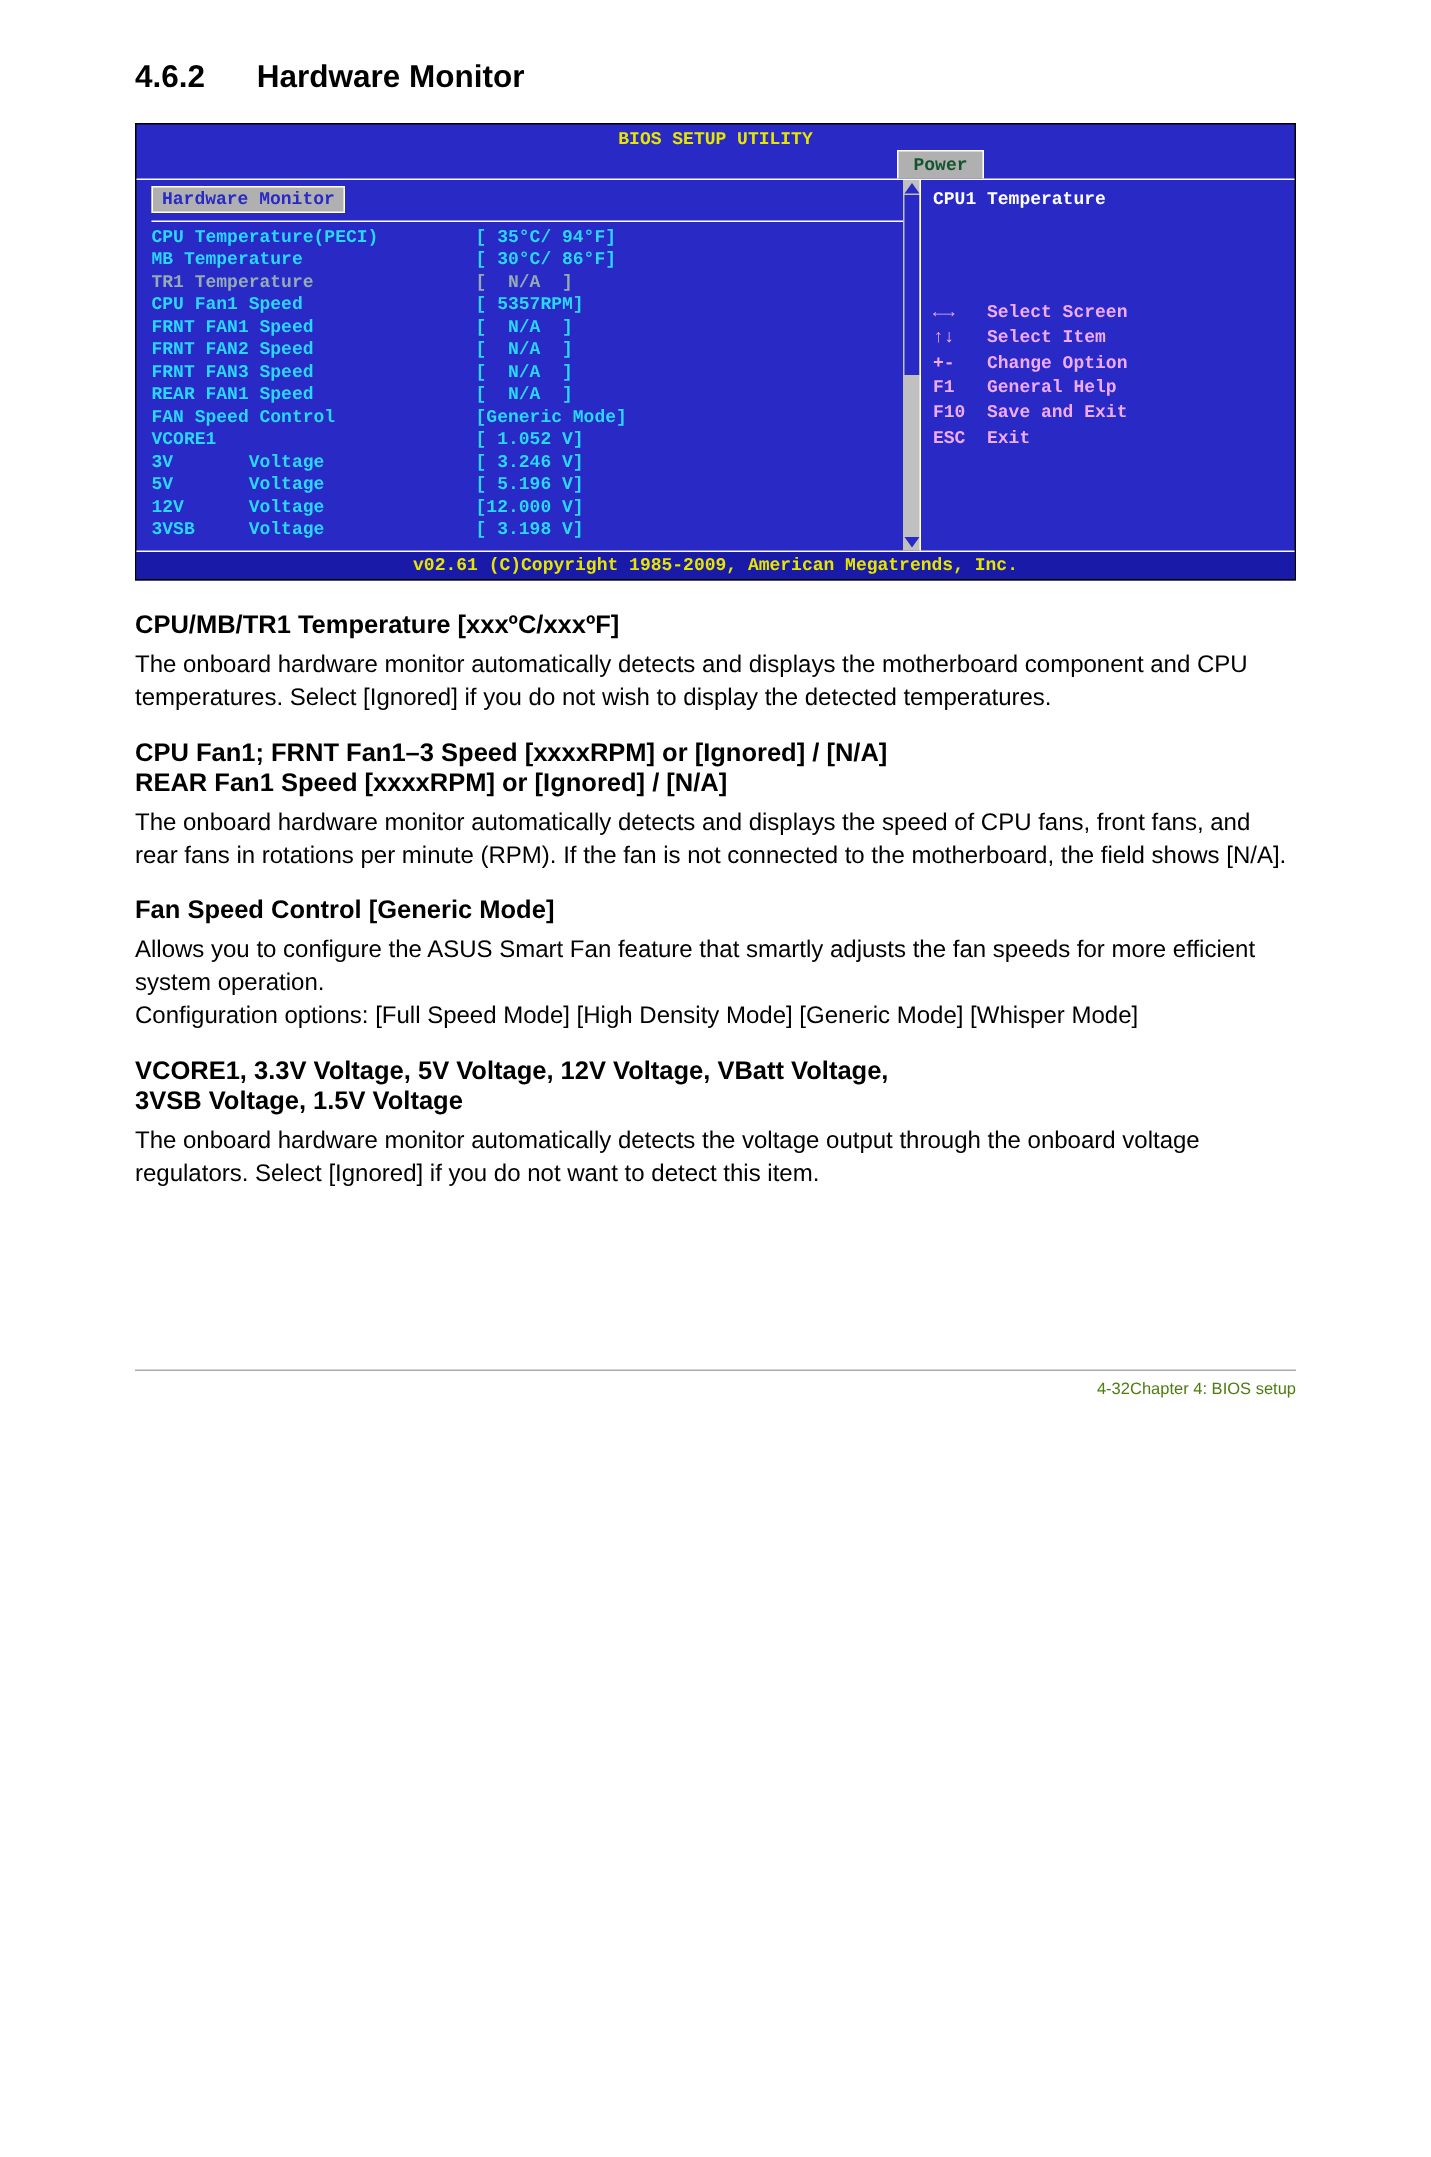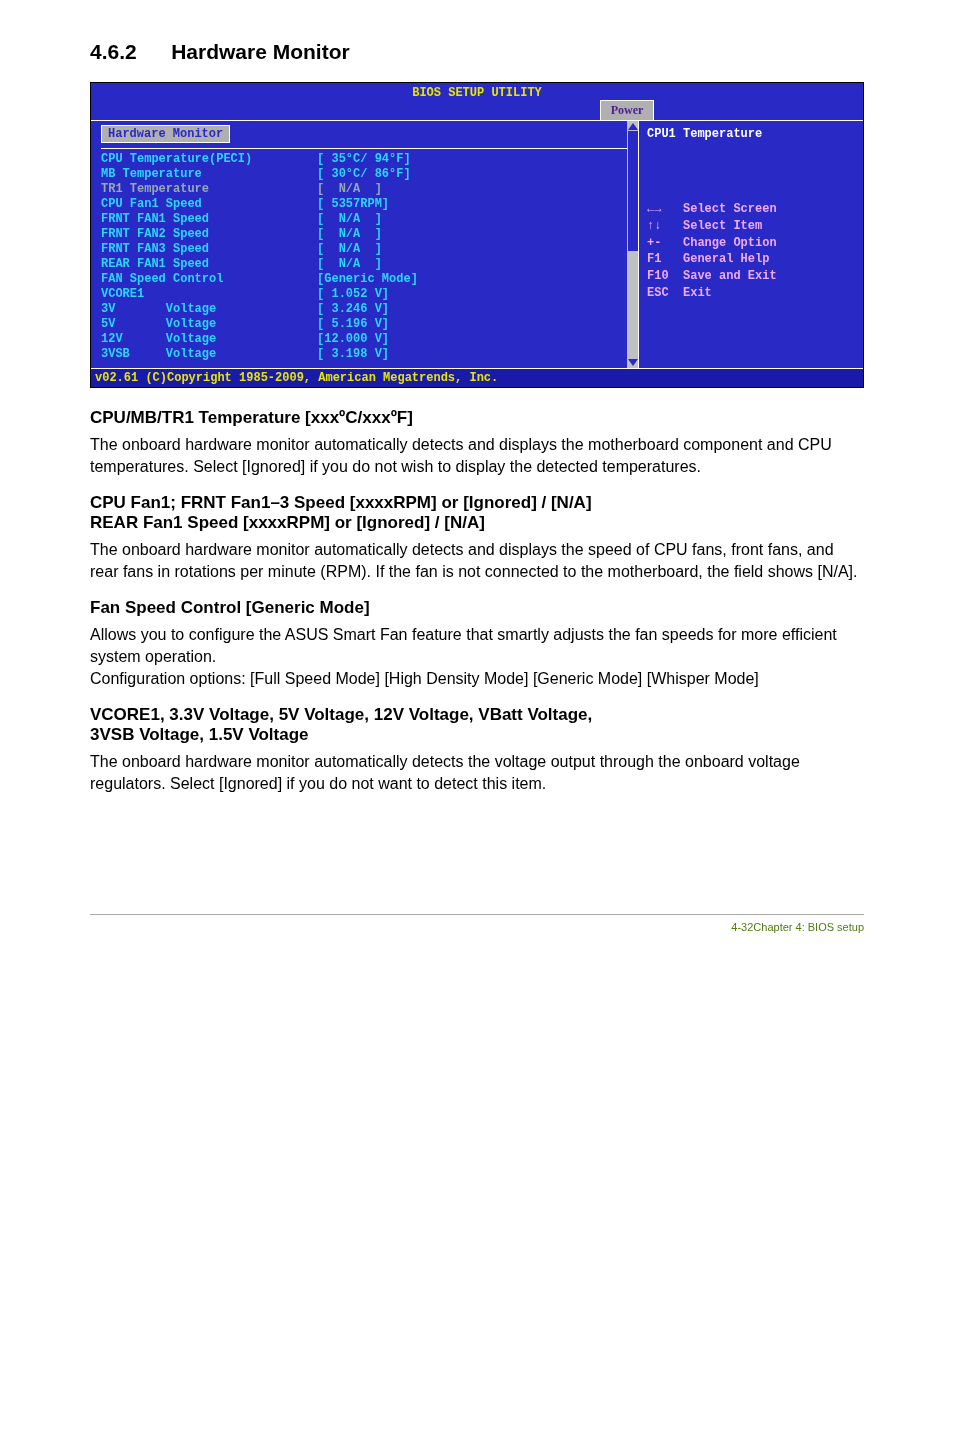--- a/index.html
+++ b/index.html
@@ -26,26 +26,25 @@
   }
   .bios-header {
     text-align: center;
     padding: 3px 0 0 0;
     color: #e6e600;
     position: relative;
   }
   .bios-tab {
     display: inline-block;
     background: #b0b0b0;
-    color: #4c1d95;
+    color: #14532d;
     padding: 2px 10px;
     border: 1px solid #fff;
     border-bottom: none;
     margin-left: 0px;
-    font-family: Liberation Serif, serif;
   }
   .bios-tabbar { padding-left: 300px; }
   .bios-body {
     display: flex;
     border-top: 1px solid #fff;
   }
   .bios-left {
     flex: 1 1 auto;
     padding: 4px 0 6px 10px;
     position: relative;
@@ -59,21 +58,21 @@
     margin-bottom: 3px;
   }
   .bios-hr {
     border-top: 1px solid #fff;
     margin: 2px 0 3px 0;
     width: 98%;
   }
   .bios-row { white-space: pre; color: #2bd6ff; line-height: 1.25; }
   .bios-row .gray { color: #94aab5; }
   .bios-right {
-    width: 225px;
+    width: 250px;
     border-left: 1px solid #fff;
     padding: 6px 8px;
     color: #fff;
     position: relative;
   }
   .bios-right .helptitle { color: #fff; margin-bottom: 60px; display:block;}
   .bios-nav { color:#f0abfc; line-height:1.4; white-space:pre; font-size:12px;}
   .bios-scroll {
     position: absolute;
     right: -1px;
@@ -84,21 +83,21 @@
   }
   .bios-scroll .tri-up, .bios-scroll .tri-down {
     position: absolute; left: 1px; width: 0; height: 0;
     border-left: 5px solid transparent; border-right: 5px solid transparent;
   }
   .bios-scroll .tri-up { top: 2px; border-bottom: 7px solid #2929c5; }
   .bios-scroll .tri-down { bottom: 2px; border-top: 7px solid #2929c5; }
   .bios-scroll .thumb { position:absolute; top:10px; left:1px; right:1px; height:120px; background:#2929c5; }
   .bios-footer {
     background: #1a1aa8;
-    text-align: left;
+    text-align: center;
     color: #e6e600;
     padding: 2px 4px;
     border-top: 1px solid #fff;
   }
   h3.sub { font-weight: bold; font-size: 17px; margin: 16px 0 6px 0; }
   p.body { font-size: 16px; line-height: 1.35; margin-bottom: 8px; }
   .page-footer {
     display: flex;
     justify-content: flex-end;
     font-size: 11px;

